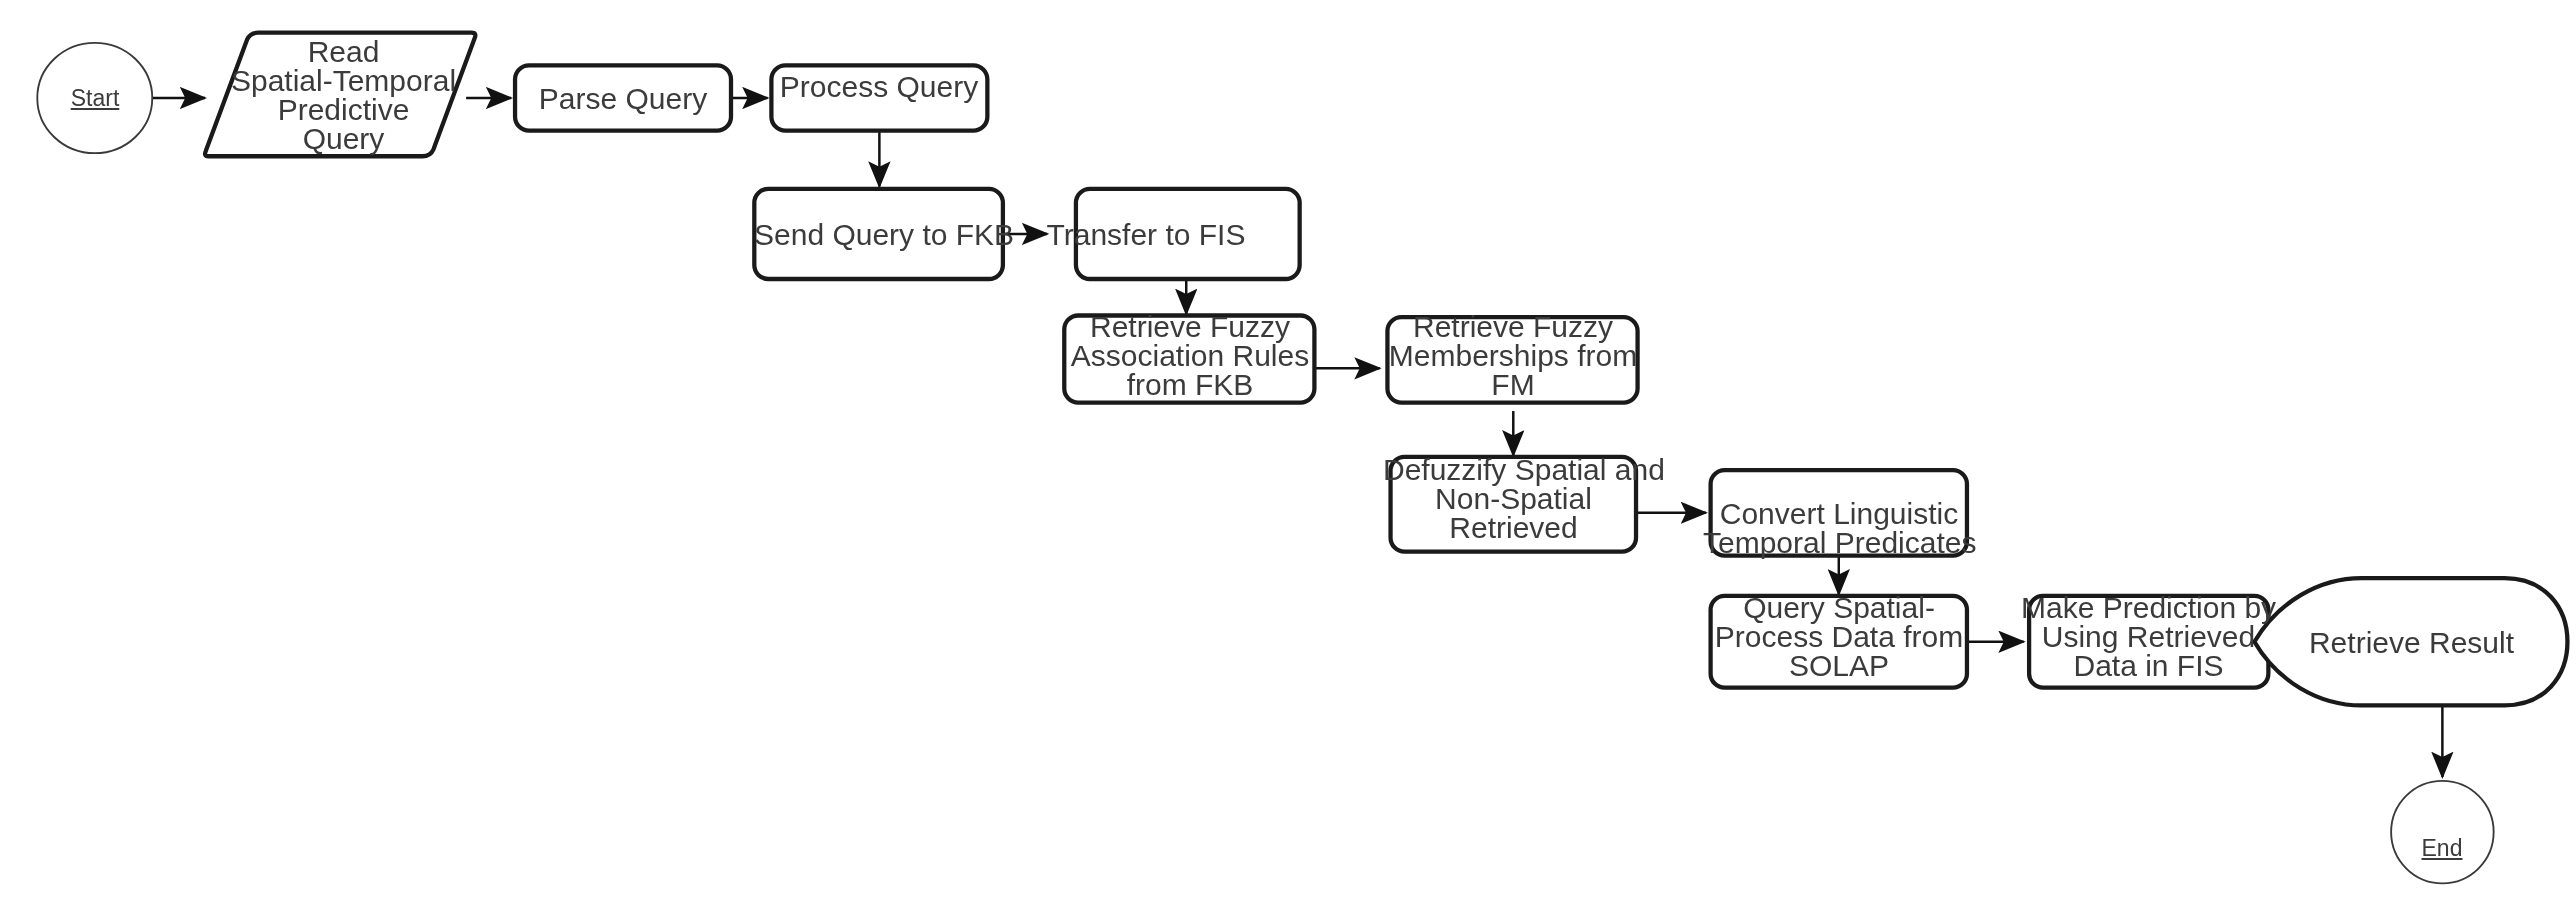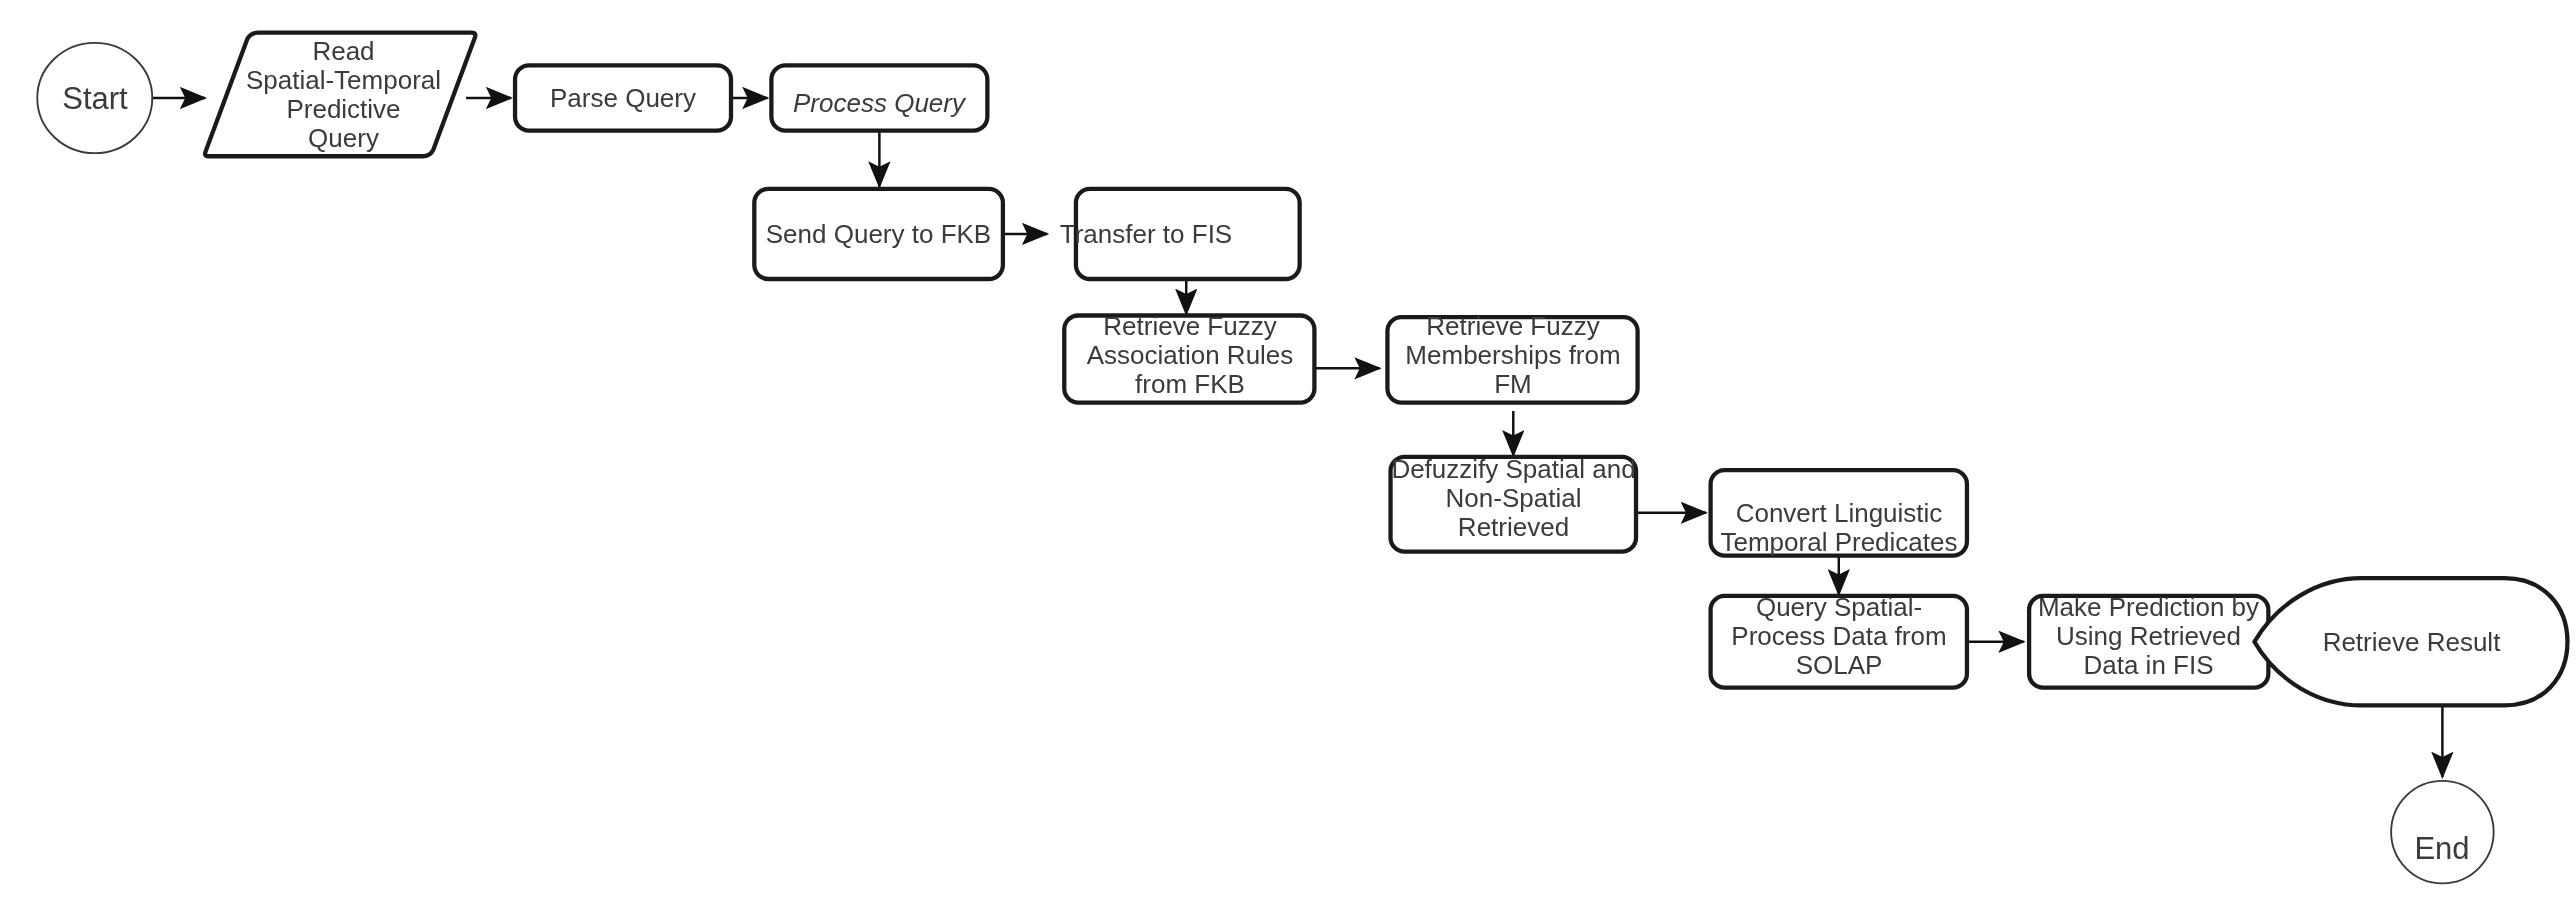--- a/index.html
+++ b/index.html
@@ -38,28 +38,29 @@
   }
   .edge-line {
     stroke: #111111;
     stroke-width: 3.2;
     fill: none;
   }
   .node-label {
     position: absolute;
     color: #3b3b3b;
     font-family: "Liberation Sans", sans-serif;
-    font-size: 26px;
+    font-size: 30px;
     line-height: 29px;
     text-align: center;
     white-space: pre;
     pointer-events: none;
   }
   .node-label.terminal {
-    font-size: 31px;
+    font-size: 23px;
+    text-decoration: underline;
   }
   .node-group {
     position: absolute;
   }
 </style>
 </head>
 <body>
 
 <div id="canvas">
 
@@ -150,21 +151,21 @@
 
     <div class="node-label terminal" style="left:33px; top:84px; width:124px;">Start</div>
 
     <div class="node-label" style="left:227px; top:37px; width:233px;">Read
 Spatial-Temporal
 Predictive
 Query</div>
 
     <div class="node-label" style="left:515px; top:84px; width:216px;">Parse Query</div>
 
-    <div class="node-label" style="left:771px; top:89px; width:216px;font-style:italic;">Process Query</div>
+    <div class="node-label" style="left:771px; top:72px; width:216px;">Process Query</div>
 
     <div class="node-label" style="left:754px; top:220px; width:249px;">Send Query to FKB</div>
 
     <div class="node-label" style="left:1034px; top:220px; width:224px;">Transfer to FIS</div>
 
     <div class="node-label" style="left:1057px; top:312px; width:266px;">Retrieve Fuzzy
 Association Rules
 from FKB</div>
 
     <div class="node-label" style="left:1380px; top:312px; width:266px;">Retrieve Fuzzy

